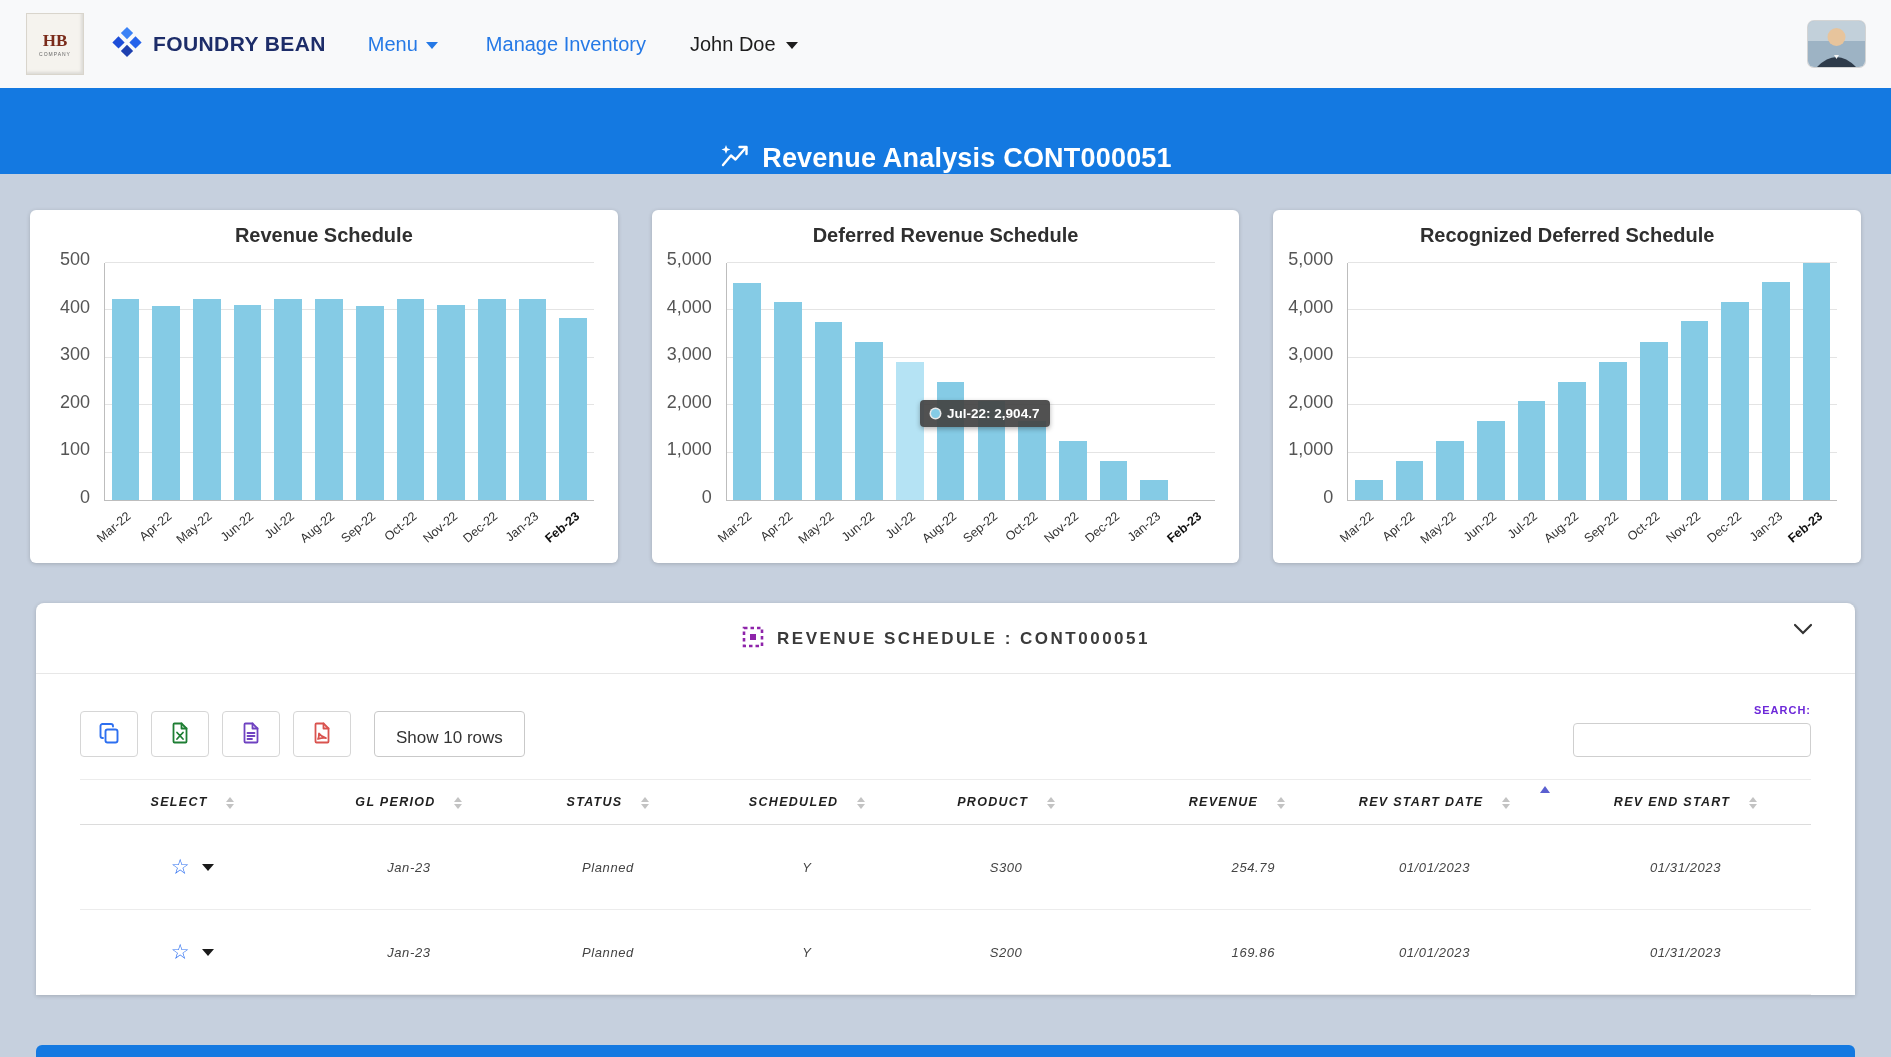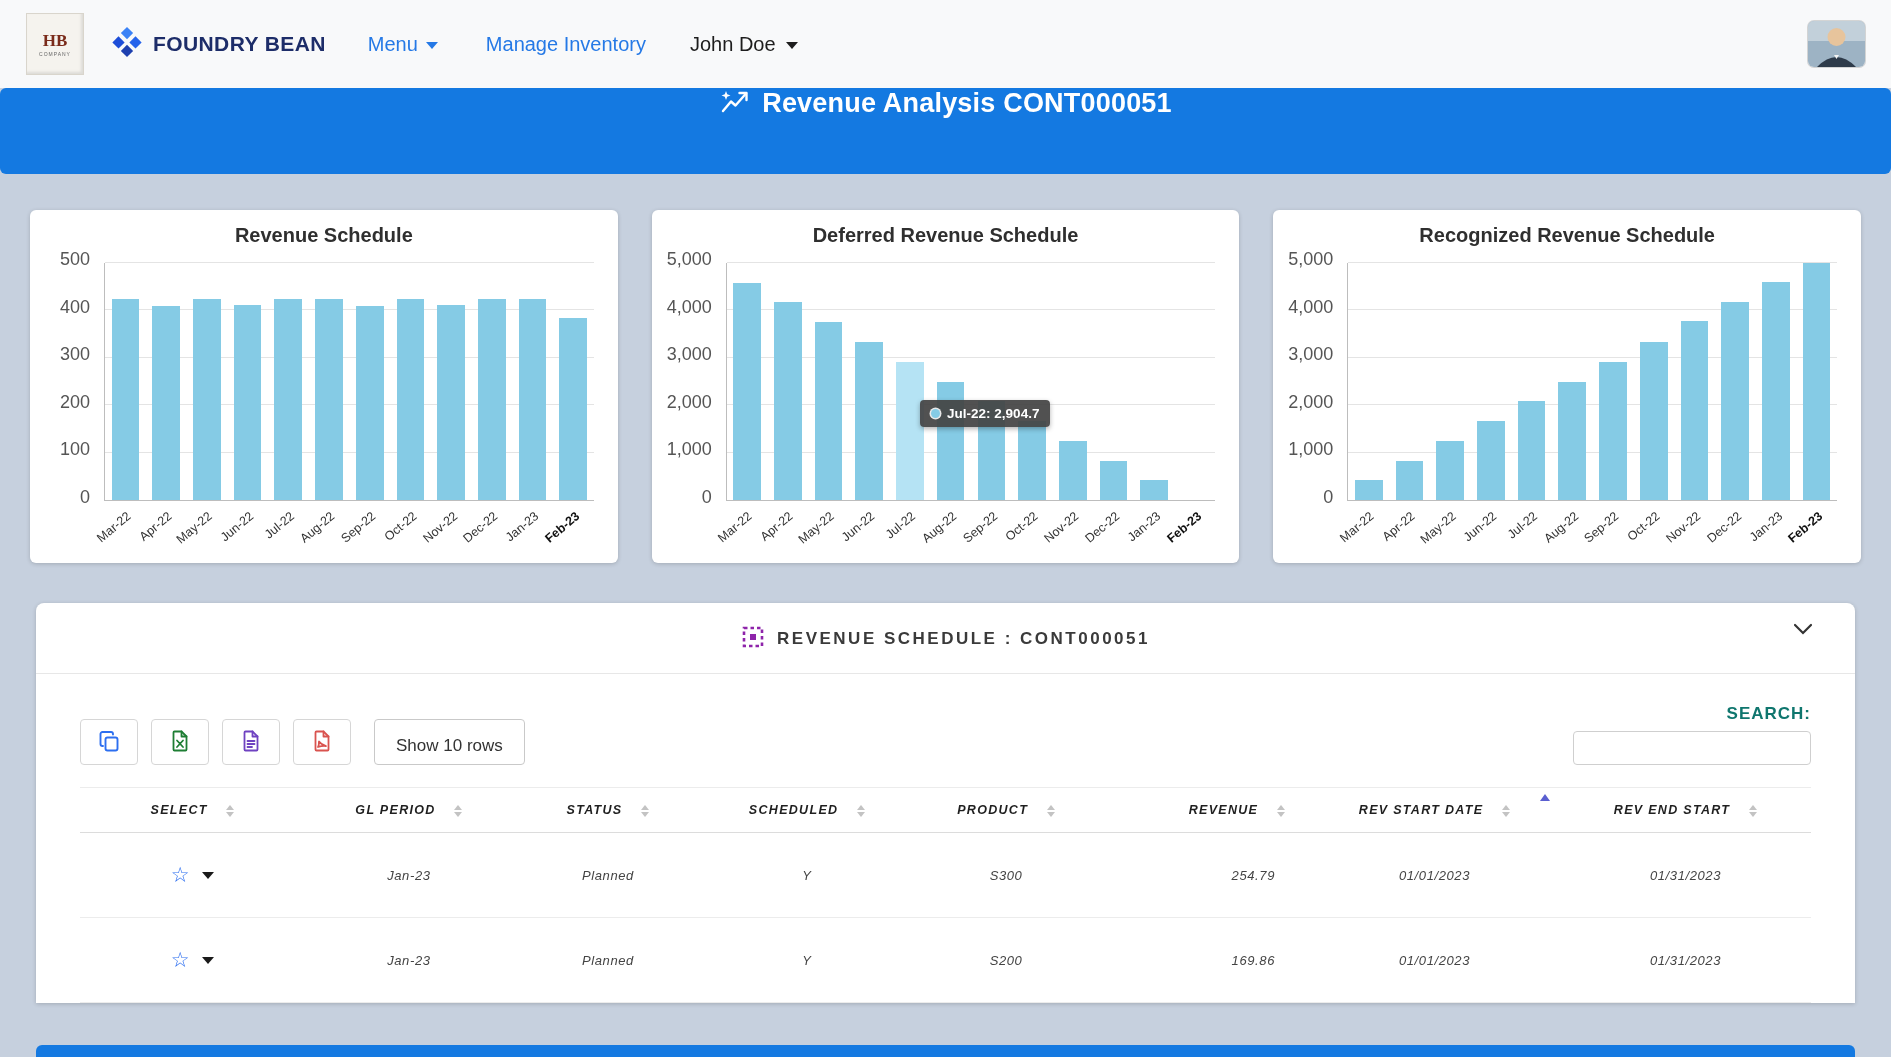--- a/index.html
+++ b/index.html
@@ -19,21 +19,21 @@
   .brand{ display:flex; align-items:center; gap:9px; cursor:pointer; }
   .brand-text{ font-size:21px; font-weight:800; color:#1d2d69; letter-spacing:.4px; }
   .menu-link{ display:flex; align-items:center; gap:8px; color:#2579e6; font-size:20px; cursor:pointer; margin-left:16px; }
   .caret{ width:0; height:0; border-left:6px solid transparent; border-right:6px solid transparent; border-top:7px solid #2579e6; margin-top:3px; }
   .caret.dark{ border-top-color:#1d1d1d; }
   .inv-link{ color:#2579e6; font-size:20px; text-decoration:none; margin-left:22px; cursor:pointer; }
   .user{ display:flex; align-items:center; gap:10px; font-size:20px; color:#1d1d1d; margin-left:18px; cursor:pointer; }
   .avatar{ margin-left:auto; width:57px; height:46px; border-radius:6px; overflow:hidden; cursor:pointer; box-shadow:0 0 0 1px rgba(0,0,0,.15); }
 
   
-  .banner{ height:86px; background:#1479e1; display:flex; align-items:flex-start; justify-content:center; gap:13px; color:#fff;border-radius:6px; }
+  .banner{ height:86px; background:#1479e1; display:flex; align-items:flex-end; justify-content:center; gap:13px; color:#fff; }
   .banner h1{ font-size:27px; font-weight:600; letter-spacing:.2px; }
 
   
   .charts{ display:flex; gap:34px; padding:36px 30px 40px; }
   .chart-card{ flex:1; background:#fff; border-radius:6px; box-shadow:0 1px 4px rgba(0,0,0,.18); padding:14px 18px 6px; }
   .chart-title{ text-align:center; font-size:20px; font-weight:700; color:#2f2f2f; margin-bottom:16px; }
   .chart{ position:relative; padding-left:56px; padding-right:6px; }
   .y-axis{ position:absolute; left:0; top:0; width:50px; height:238px; }
   .ytick{ position:absolute; right:8px; font-size:18px; color:#555; }
   .plot{ height:238px; position:relative; border-left:1px solid #bdbdbd; border-bottom:1px solid #bdbdbd;
@@ -57,21 +57,21 @@
     padding:22px 0 20px; border-bottom:1px solid #e7e7e7; }
   .panel-title{ font-size:17px; font-weight:700; letter-spacing:2.5px; color:#3a3a3a; }
   .panel-collapse{ position:absolute; right:42px; top:20px; cursor:pointer; background:none; border:none; }
 
   .toolbar{ display:flex; align-items:flex-end; gap:13px; padding:30px 44px 6px; }
   .tool-btn{ width:58px; height:46px; background:#fff; border:1px solid #d6d6d6; border-radius:4px;
     display:flex; align-items:center; justify-content:center; cursor:pointer; }
   .show-rows{ height:46px; padding:16px 21px; margin-left:10px; background:#fff; border:1px solid #c9c9c9; border-radius:4px;
     font-size:17px; color:#333; cursor:pointer; font-family:inherit; }
   .search-box{ margin-left:auto; display:flex; flex-direction:column; align-items:flex-end; gap:7px; }
-  .search-label{ font-size:17px; font-weight:700; letter-spacing:1px; color:#0f766e; }
+  .search-label{ font-size:11px; font-weight:700; letter-spacing:1px; color:#6d28d9; }
   .search-input{ width:238px; height:34px; border:1px solid #cfcfcf; border-radius:4px; padding:0 8px; font-size:14px; }
 
   table{ width:calc(100% - 88px); margin:16px 44px 0; border-collapse:collapse;font-style:italic; }
   thead th{ position:relative; padding:15px 8px; font-size:12.5px; font-weight:700; letter-spacing:1.3px; color:#1f1f1f;
     border-top:1px solid #ececec; border-bottom:1px solid #dcdcdc; text-align:center; cursor:pointer; }
   thead th.col-revenue{ text-align:right; padding-right:24px; }
   tbody td{ padding:30px 8px; font-size:13px; color:#444; letter-spacing:.6px; text-align:center;
     border-bottom:1px solid #ececec; }
   tbody td.num{ text-align:right; padding-right:34px; }
   .sort-n{ display:inline-flex; flex-direction:column; gap:2px; margin-left:14px; vertical-align:middle; }
@@ -322,21 +322,21 @@
           <div class="xlabel">
             <span>Jan-23</span>
           </div>
           <div class="xlabel">
             <span class="last">Feb-23</span>
           </div>
         </div>
     </div>
   </div>
   <div class="chart-card">
-    <div class="chart-title">Recognized Revenue Schedule</div>
+    <div class="chart-title">Recognized Deferred Schedule</div>
     <div class="chart">
       <div class="y-axis">
           <div class="ytick" style="bottom: calc(0% - 7px);">0</div>
           <div class="ytick" style="bottom: calc(20% - 7px);">1,000</div>
           <div class="ytick" style="bottom: calc(40% - 7px);">2,000</div>
           <div class="ytick" style="bottom: calc(60% - 7px);">3,000</div>
           <div class="ytick" style="bottom: calc(80% - 7px);">4,000</div>
           <div class="ytick" style="bottom: calc(100% - 7px);">5,000</div>
         </div>
       <div class="plot">

